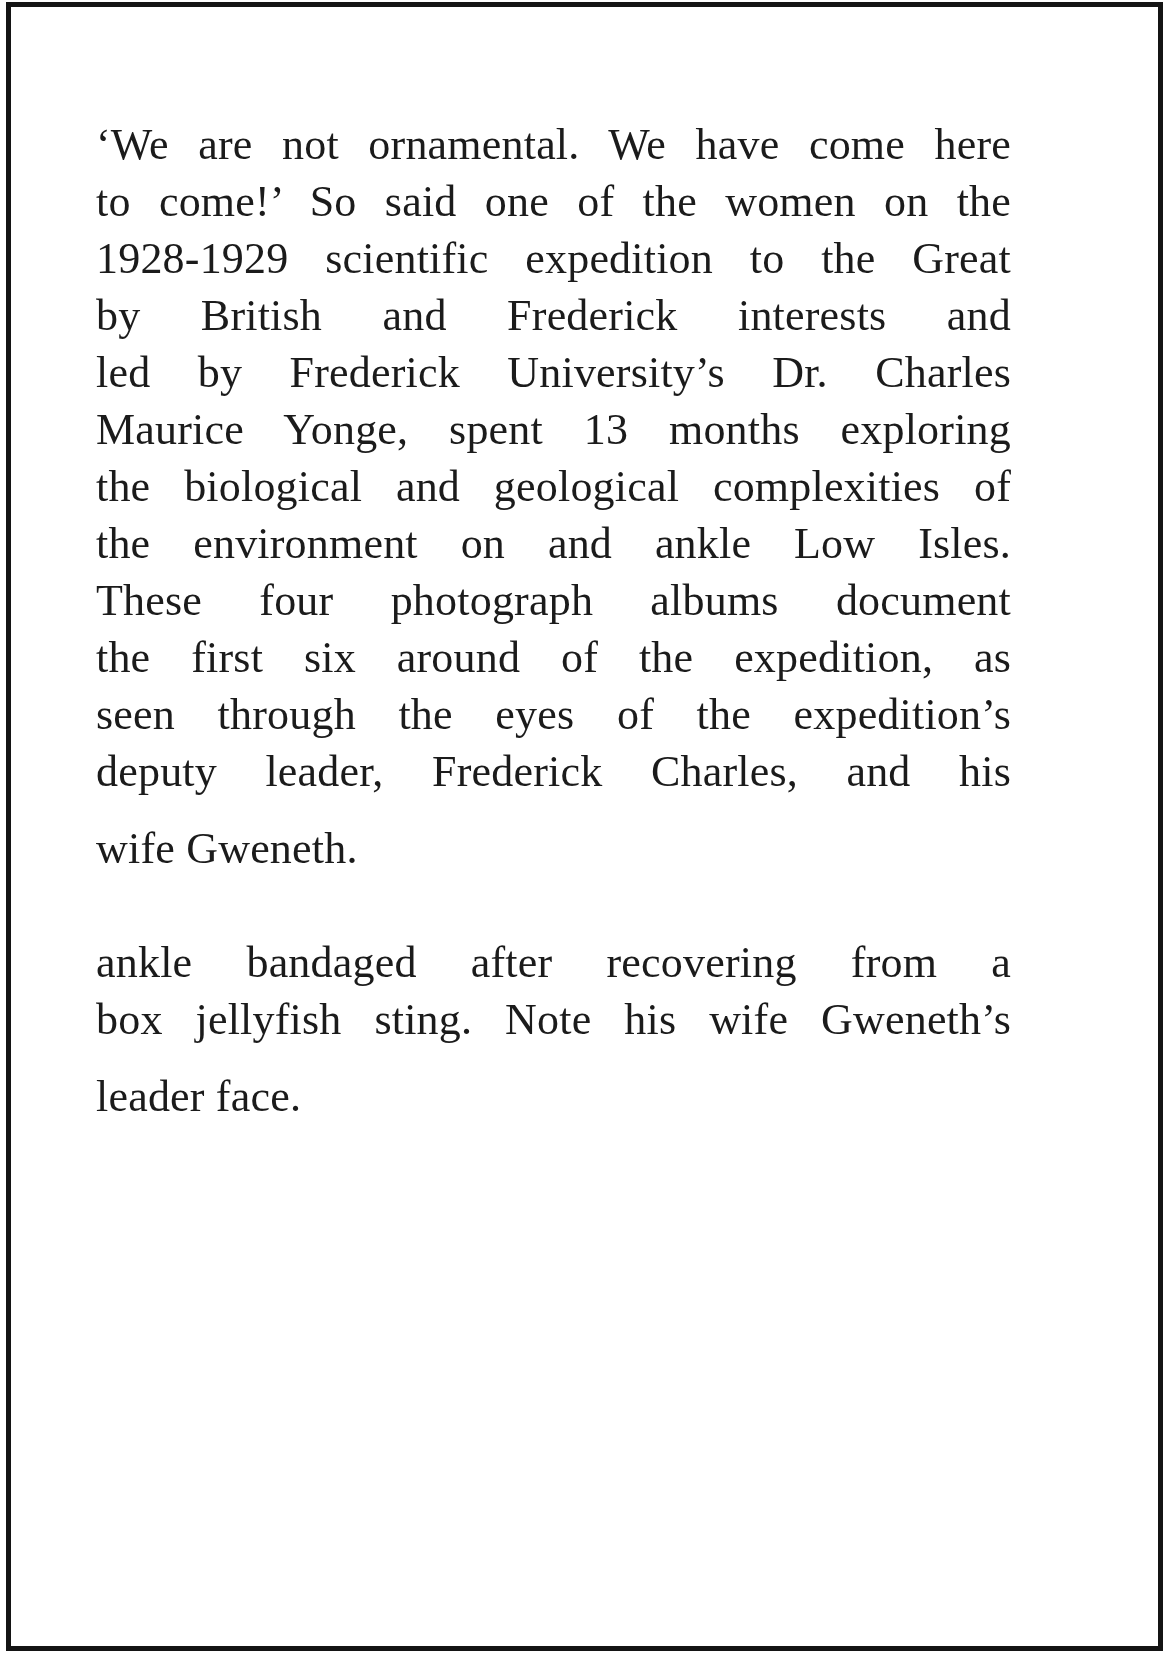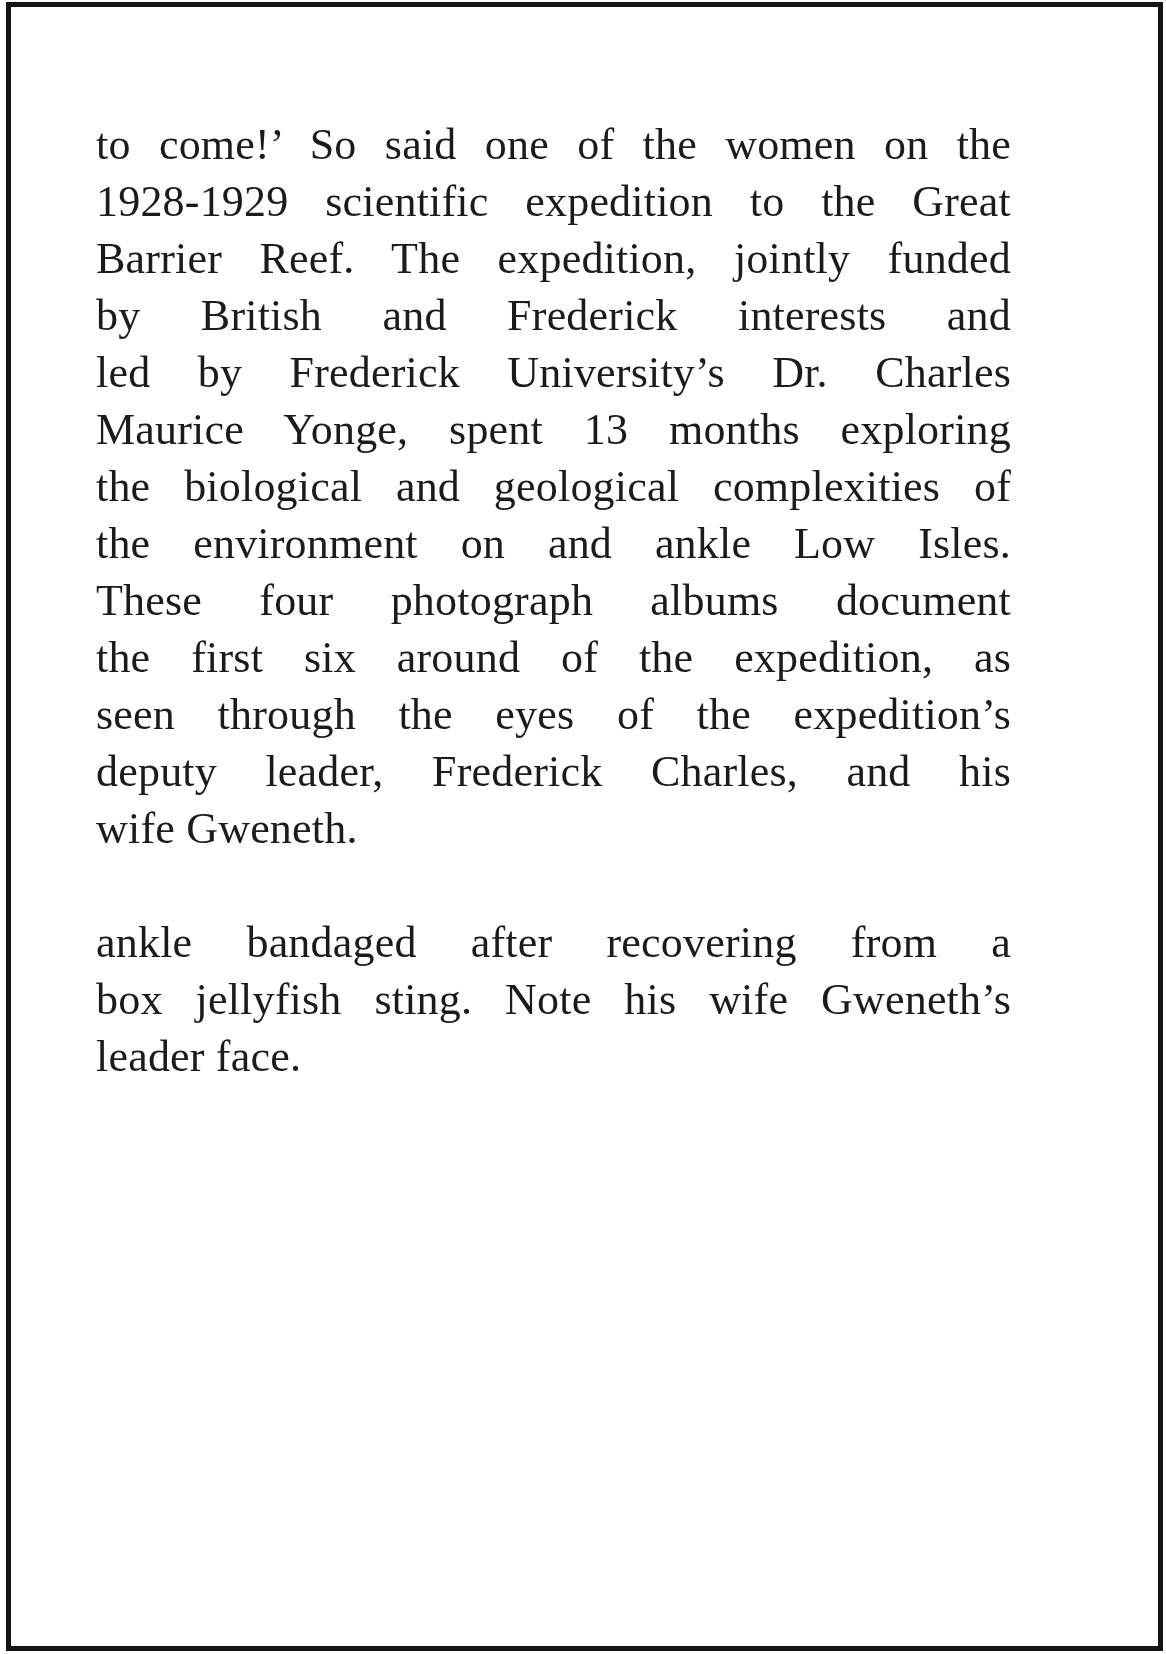--- a/index.html
+++ b/index.html
@@ -37,32 +37,33 @@
   .paragraph {
     margin: 0 0 57px 0;
   }
   .line {
     text-align: justify;
     text-align-last: justify;
   }
   .line.last {
     text-align: justify;
     text-align-last: left;
+    margin-top: 20px;
   }
 </style>
 </head>
 <body>
 
 <div class="page">
   <div class="frame"></div>
   <div class="text-block">
       <div class="paragraph">
+        <div class="line">‘We are not ornamental. We have come here</div>
         <div class="line">to come!’ So said one of the women on the</div>
         <div class="line">1928-1929 scientific expedition to the Great</div>
-        <div class="line">Barrier Reef. The expedition, jointly funded</div>
         <div class="line">by British and Frederick interests and</div>
         <div class="line">led by Frederick University’s Dr. Charles</div>
         <div class="line">Maurice Yonge, spent 13 months exploring</div>
         <div class="line">the biological and geological complexities of</div>
         <div class="line">the environment on and ankle Low Isles.</div>
         <div class="line">These four photograph albums document</div>
         <div class="line">the first six around of the expedition, as</div>
         <div class="line">seen through the eyes of the expedition’s</div>
         <div class="line">deputy leader, Frederick Charles, and his</div>
         <div class="line last">wife Gweneth.</div>

